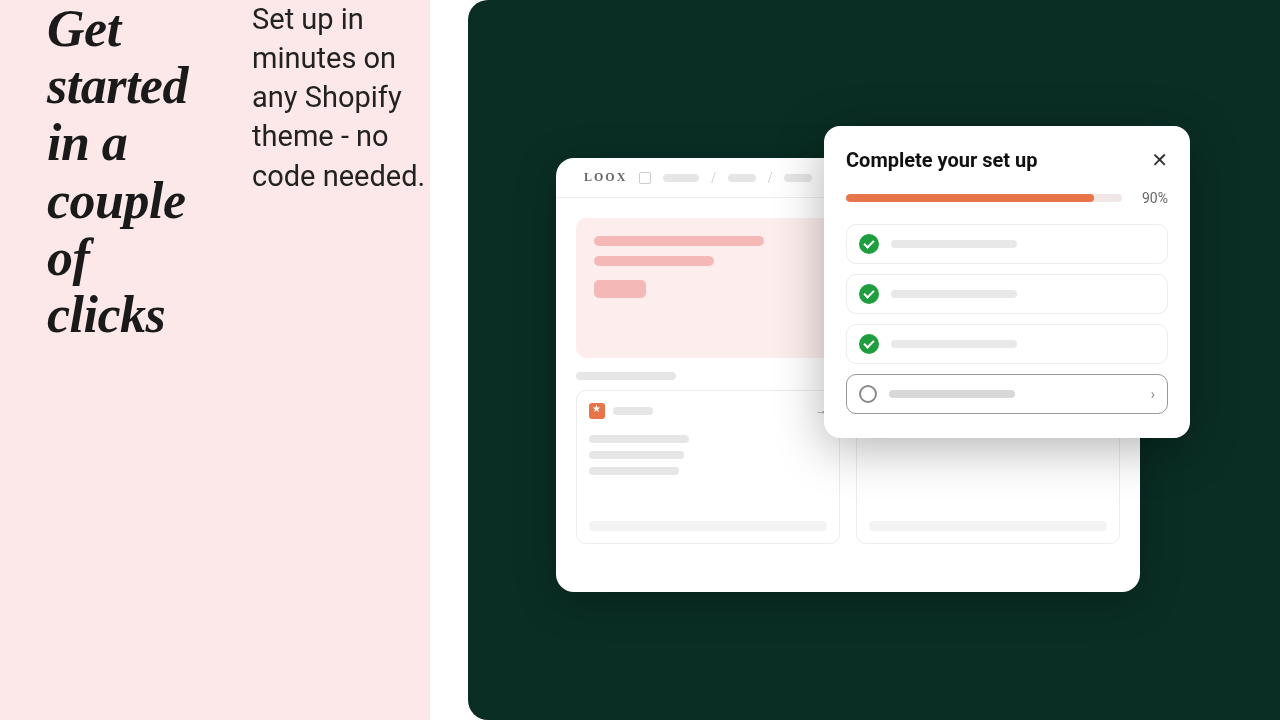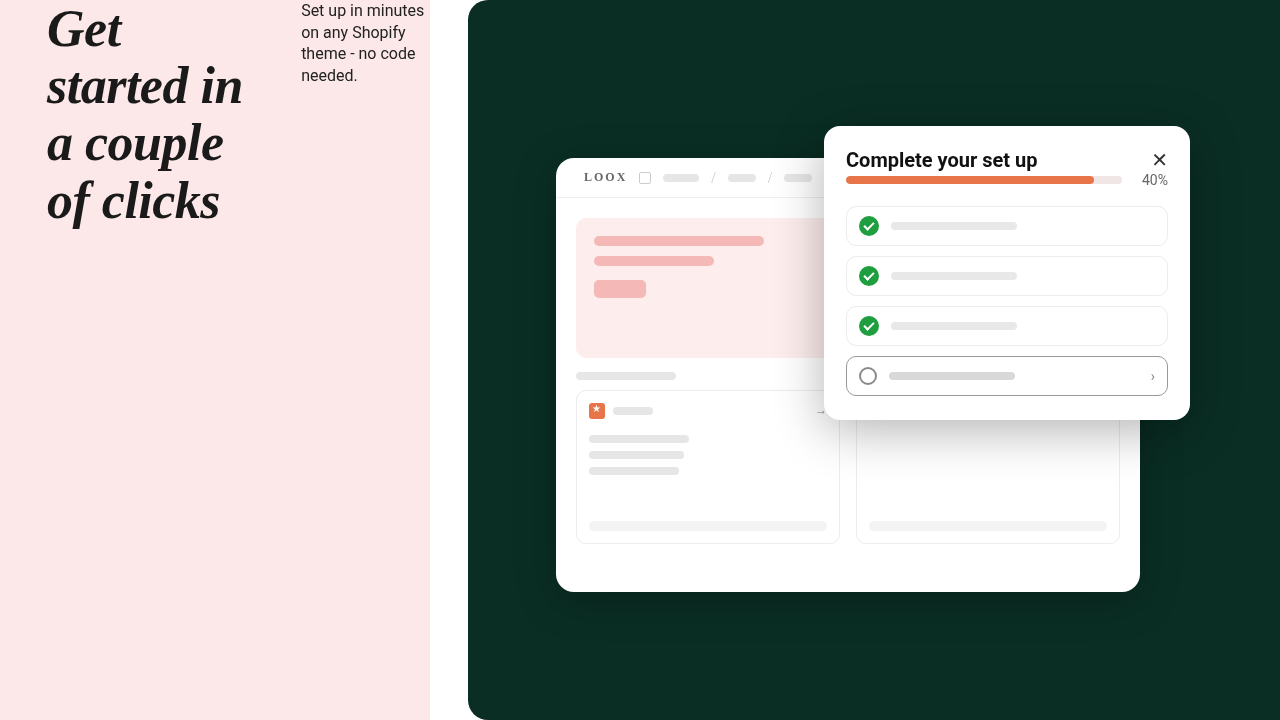--- a/index.html
+++ b/index.html
@@ -24,21 +24,21 @@
     font-family: Georgia, 'Times New Roman', serif;
     font-style: italic;
     font-weight: 700;
     font-size: 52px;
     line-height: 1.1;
     color: #1a1a1a;
     margin-bottom: 24px;
     letter-spacing: -0.5px;
   }
   .subheading {
-    font-size: 16px;
+    font-size: 29px;
     line-height: 1.35;
     color: #222;
     max-width: 360px;
     margin-left: 48px;
   }
   .right-panel {
     position: absolute;
     left: 468px; top: 0;
     width: 812px; height: 720px;
     background: #0A2E24;
@@ -121,21 +121,21 @@
   
   .setup-card {
     position: absolute;
     left: 824px; top: 126px;
     width: 366px;
     background: #fff;
     border-radius: 16px;
     box-shadow: 0 10px 50px rgba(0,0,0,0.3);
     padding: 22px 22px 24px 22px;
   }
-  .setup-head { display: flex; justify-content: space-between; align-items: center; }
+  .setup-head { display: flex; justify-content: space-between; align-items: center; margin-bottom: 18px; }
   .setup-title { font-size: 20px; font-weight: 700; color: #111; }
   .close-btn { font-size: 20px; color: #333; cursor: pointer; line-height: 1; background: none; border: none; }
   .progress-row { display: flex; align-items: center; gap: 12px; margin-bottom: 18px; }
   .progress-track { flex: 1; height: 8px; background: #f1e6e6; border-radius: 4px; overflow: hidden; }
   .progress-fill { height: 100%; background: #E8744A; border-radius: 4px; }
   .progress-label { font-size: 14px; color: #666; min-width: 34px; text-align: right; }
   .task {
     border: 1px solid #ececec;
     border-radius: 10px;
     height: 40px;
@@ -226,21 +226,21 @@
 
 <div class="setup-card">
   <div class="setup-head">
     <div class="setup-title">Complete your set up</div>
     <button class="close-btn">✕</button>
   </div>
   <div class="progress-row">
     <div class="progress-track">
       <div class="progress-fill" style="width:90%"></div>
     </div>
-    <div class="progress-label">40%</div>
+    <div class="progress-label">90%</div>
   </div>
   <div class="task">
     <span class="check-ico"></span>
     <span class="task-bar"></span>
   </div>
   <div class="task">
     <span class="check-ico"></span>
     <span class="task-bar"></span>
   </div>
   <div class="task">

